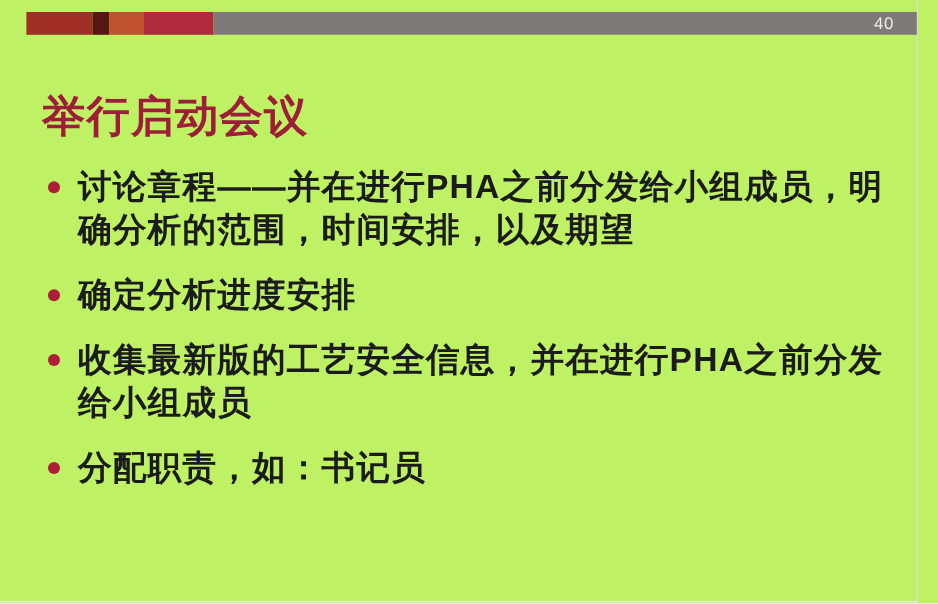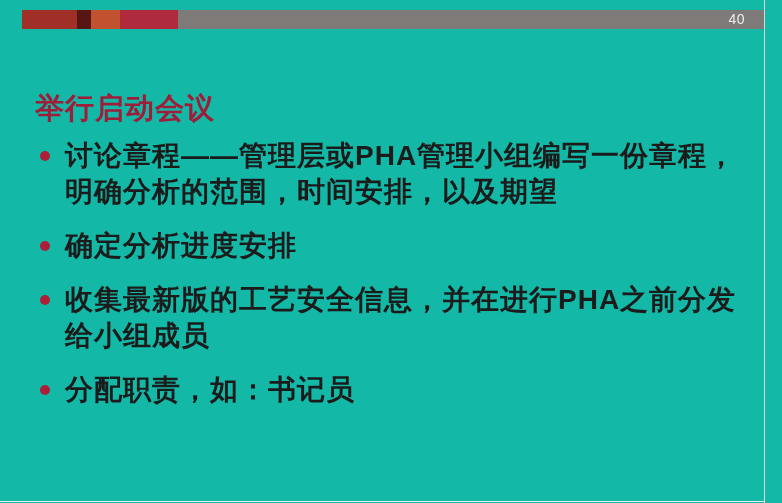--- a/index.html
+++ b/index.html
@@ -4,21 +4,21 @@
 <style>
   html, body {
     margin: 0;
     padding: 0;
     background: #ffffff;
   }
   .slide {
     position: relative;
     width: 782px;
     height: 503px;
-    background: #14b8a6;
+    background: #bef264;
     overflow: hidden;
     font-family: "Liberation Sans", "DejaVu Sans", sans-serif;
   }
   .right-edge {
     position: absolute;
     left: 764px;
     top: 0;
     width: 1px;
     height: 503px;
     background: #d9d9d9;
@@ -55,23 +55,23 @@
   }
   .page-number {
     color: #ededed;
     font-size: 14px;
     line-height: 19px;
     letter-spacing: 0.5px;
   }
   .slide-title {
     position: absolute;
     left: 35px;
-    top: 70px;
+    top: 54px;
     font-family: "Liberation Serif", "DejaVu Serif", serif;
-    font-size: 29px;
+    font-size: 36px;
     line-height: 38px;
     font-weight: bold;
     letter-spacing: 1px;
     white-space: nowrap;
   }
   .bullet-list {
     position: absolute;
     left: 40px;
     top: 138px;
     width: 706px;
@@ -111,21 +111,21 @@
     <div class="seg seg-gray" style="background-color: rgb(125, 122, 120);">
       <span class="page-number">40</span>
     </div>
   </div>
 
   <h1 class="slide-title" style="color: rgb(158, 30, 58);">举行启动会议</h1>
 
   <ul class="bullet-list">
     <li class="bullet-item">
       <span class="bullet-dot" style="background-color: rgb(173, 30, 56);"></span>
-      <span>讨论章程——管理层或PHA管理小组编写一份章程，明确分析的范围，时间安排，以及期望</span>
+      <span>讨论章程——并在进行PHA之前分发给小组成员，明确分析的范围，时间安排，以及期望</span>
     </li>
     <li class="bullet-item">
       <span class="bullet-dot" style="background-color: rgb(173, 30, 56);"></span>
       <span>确定分析进度安排</span>
     </li>
     <li class="bullet-item">
       <span class="bullet-dot" style="background-color: rgb(173, 30, 56);"></span>
       <span>收集最新版的工艺安全信息，并在进行PHA之前分发给小组成员</span>
     </li>
     <li class="bullet-item">

